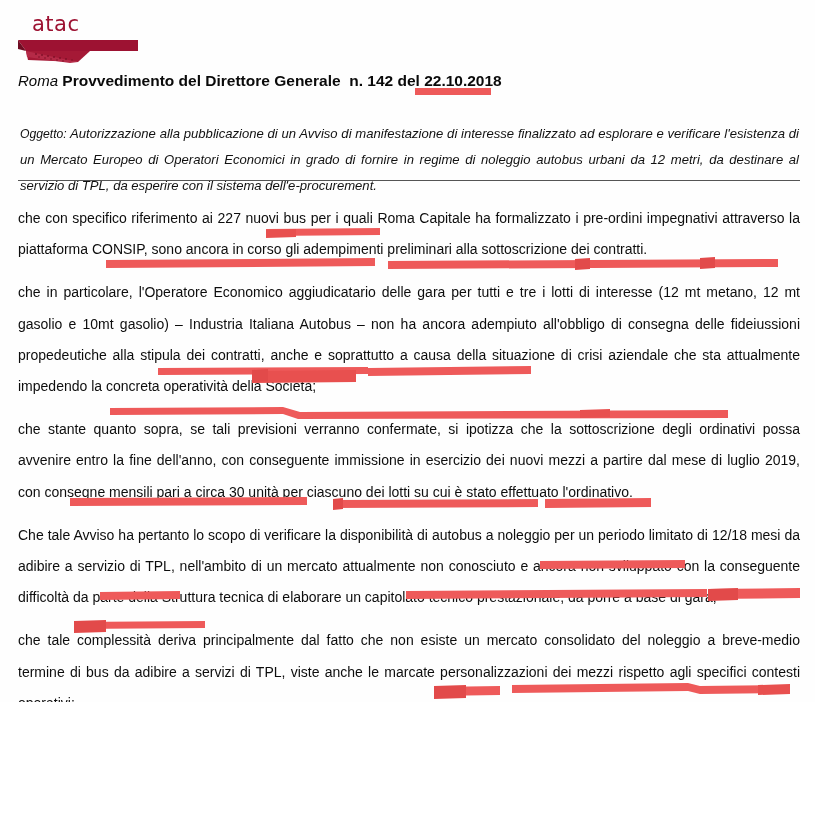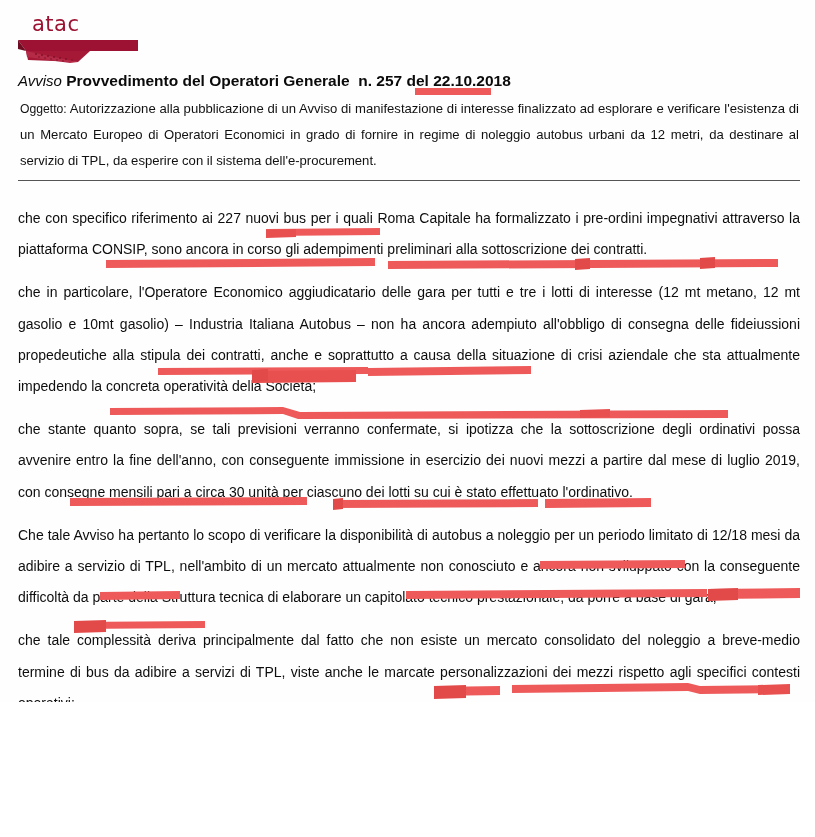--- a/index.html
+++ b/index.html
@@ -60,22 +60,23 @@
     font-size: 15px;
   }
   #header-line .bold {
     font-weight: bold;
   }
 
   
   #oggetto {
     position: absolute;
     left: 20px;
-    top: 96px;
+    top: 121px;
     width: 779px;
+    font-style: italic;
     font-size: 13.1px;
     line-height: 26px;
     text-align: justify;
     color: #111;
     font-family: "Liberation Sans", sans-serif;
   }
   #oggetto .lbl {
     font-size: 12.2px;
   }
 
@@ -140,21 +141,21 @@
         <circle cx="27" cy="20" r="0.8"></circle>
         <circle cx="33" cy="21" r="0.8"></circle>
         <circle cx="39" cy="22" r="0.8"></circle>
         <circle cx="45" cy="23" r="0.8"></circle>
         <circle cx="54" cy="22" r="0.8"></circle>
       </g>
     </svg>
   </div>
 
   <div id="header-line">
-    <span class="segue">Avviso</span><span class="bold">&nbsp;</span><span class="bold">Provvedimento del Operatori Generale</span><span class="bold">&nbsp;&nbsp;</span><span class="bold">n. 257 del</span><span class="bold">&nbsp;</span><span class="bold">22.10.2018</span>
+    <span class="segue">Roma</span><span class="bold">&nbsp;</span><span class="bold">Provvedimento del Direttore Generale</span><span class="bold">&nbsp;&nbsp;</span><span class="bold">n. 142 del</span><span class="bold">&nbsp;</span><span class="bold">22.10.2018</span>
   </div>
 
   <div id="oggetto">
     <span class="lbl">Oggetto:</span><span> Autorizzazione alla pubblicazione di un Avviso di manifestazione di interesse finalizzato ad esplorare e verificare l'esistenza di un Mercato Europeo di Operatori Economici in grado di fornire in regime di noleggio autobus urbani da 12 metri, da destinare al servizio di TPL, da esperire con il sistema dell'e-procurement.</span>
   </div>
 
   <div id="divider"></div>
 
   <div id="body-text">
     <p>che con specifico riferimento ai 227 nuovi bus per i quali Roma Capitale ha formalizzato i pre-ordini impegnativi attraverso la piattaforma CONSIP, sono ancora in corso gli adempimenti preliminari alla sottoscrizione dei contratti.</p>

